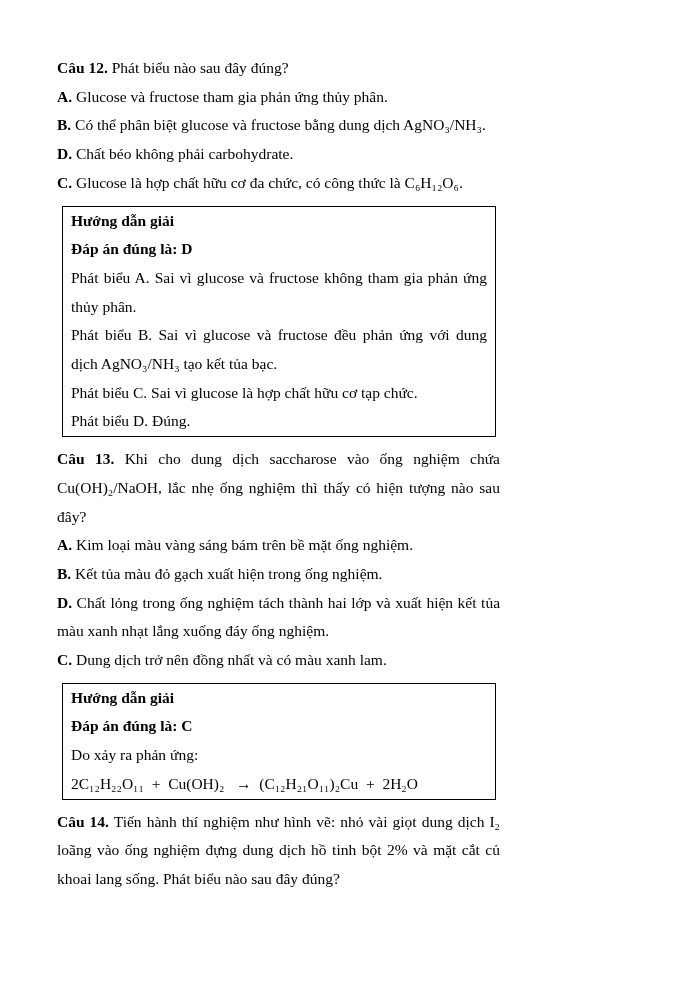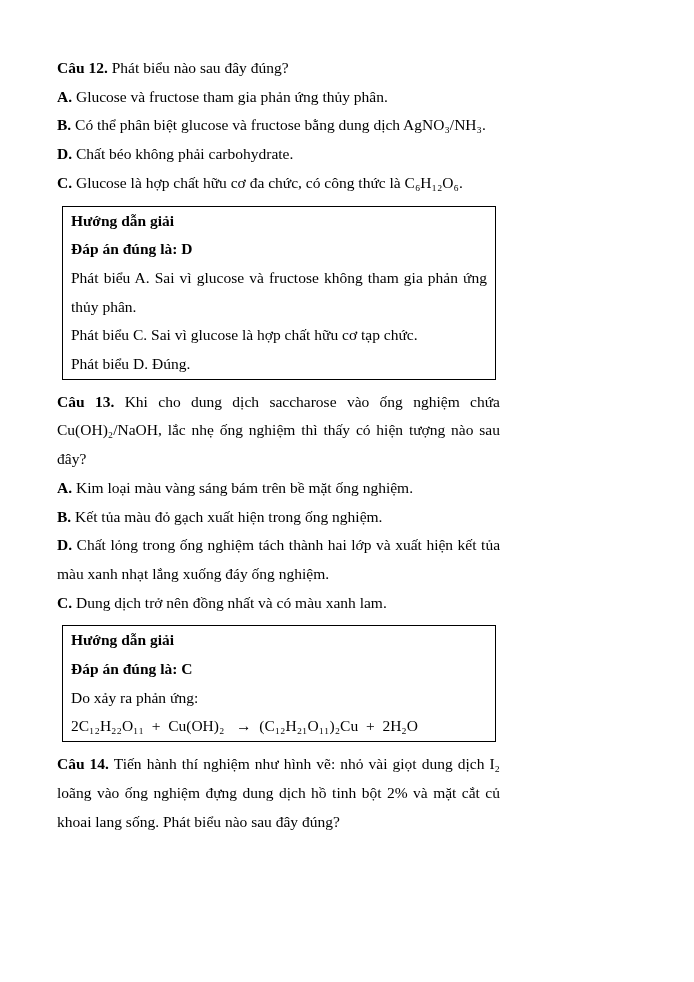--- a/index.html
+++ b/index.html
@@ -35,20 +35,21 @@
     <p class="para"><span class="b">Câu 12.</span> <span>Phát biểu nào sau đây đúng?</span></p>
     <p class="para"><span class="b">A.</span> <span>Glucose và fructose tham gia phản ứng thủy phân.</span></p>
     <p class="para"><span class="b">B.</span> <span>Có thể phân biệt glucose và fructose bằng dung dịch AgNO₃/NH₃.</span></p>
     <p class="para"><span class="b">D.</span> <span>Chất béo không phải carbohydrate.</span></p>
     <p class="para"><span class="b">C.</span> <span>Glucose là hợp chất hữu cơ đa chức, có công thức là C₆H₁₂O₆.</span></p>
 
     <div class="solution-box">
       <p class="b">Hướng dẫn giải</p>
       <p class="b">Đáp án đúng là: D</p>
       <p>Phát biểu A. Sai vì glucose và fructose không tham gia phản ứng thủy phân.</p>
+      <p>Phát biểu B. Sai vì glucose và fructose đều phản ứng với dung dịch AgNO₃/NH₃ tạo kết tủa bạc.</p>
       <p>Phát biểu C. Sai vì glucose là hợp chất hữu cơ tạp chức.</p>
       <p>Phát biểu D. Đúng.</p>
     </div>
   </section>
 
   <section>
     <p class="para"><span class="b">Câu 13.</span> <span>Khi cho dung dịch saccharose vào ống nghiệm chứa Cu(OH)₂/NaOH, lắc nhẹ ống nghiệm thì thấy có hiện tượng nào sau đây?</span></p>
     <p class="para"><span class="b">A.</span> <span>Kim loại màu vàng sáng bám trên bề mặt ống nghiệm.</span></p>
     <p class="para"><span class="b">B.</span> <span>Kết tủa màu đỏ gạch xuất hiện trong ống nghiệm.</span></p>
     <p class="para"><span class="b">D.</span> <span>Chất lỏng trong ống nghiệm tách thành hai lớp và xuất hiện kết tủa màu xanh nhạt lắng xuống đáy ống nghiệm.</span></p>

